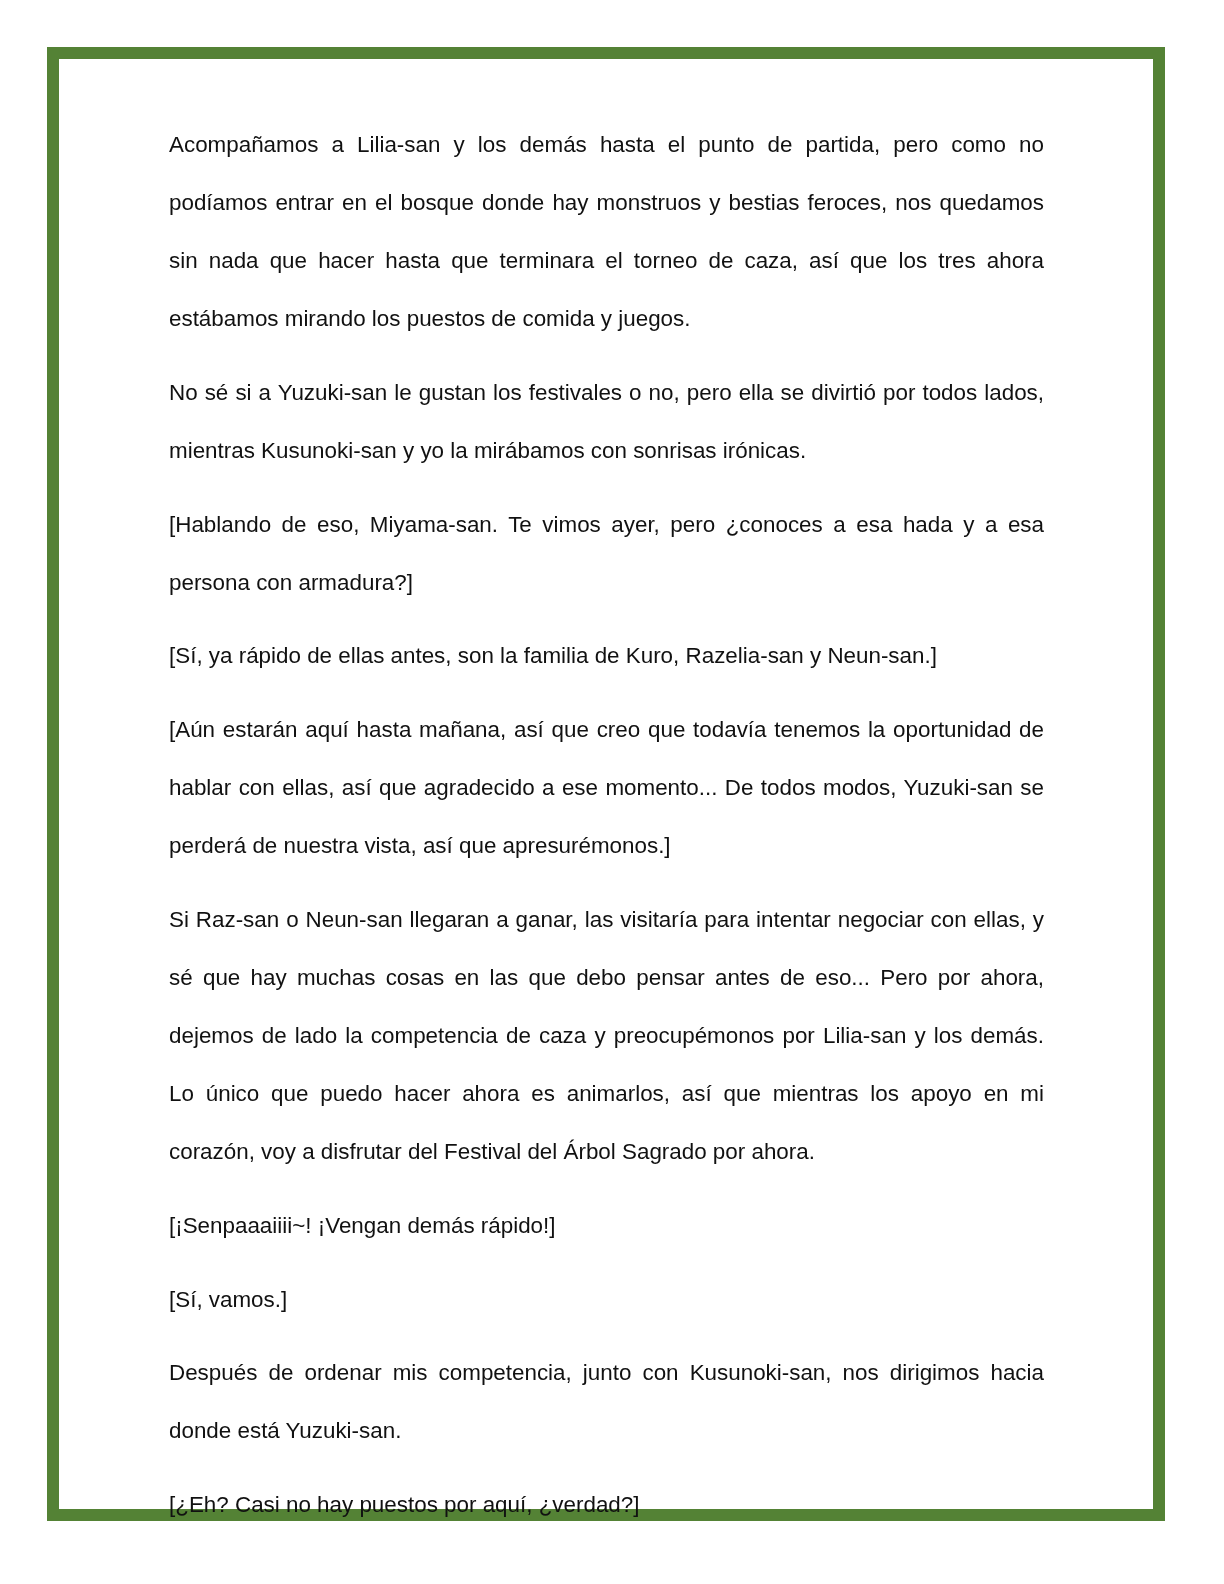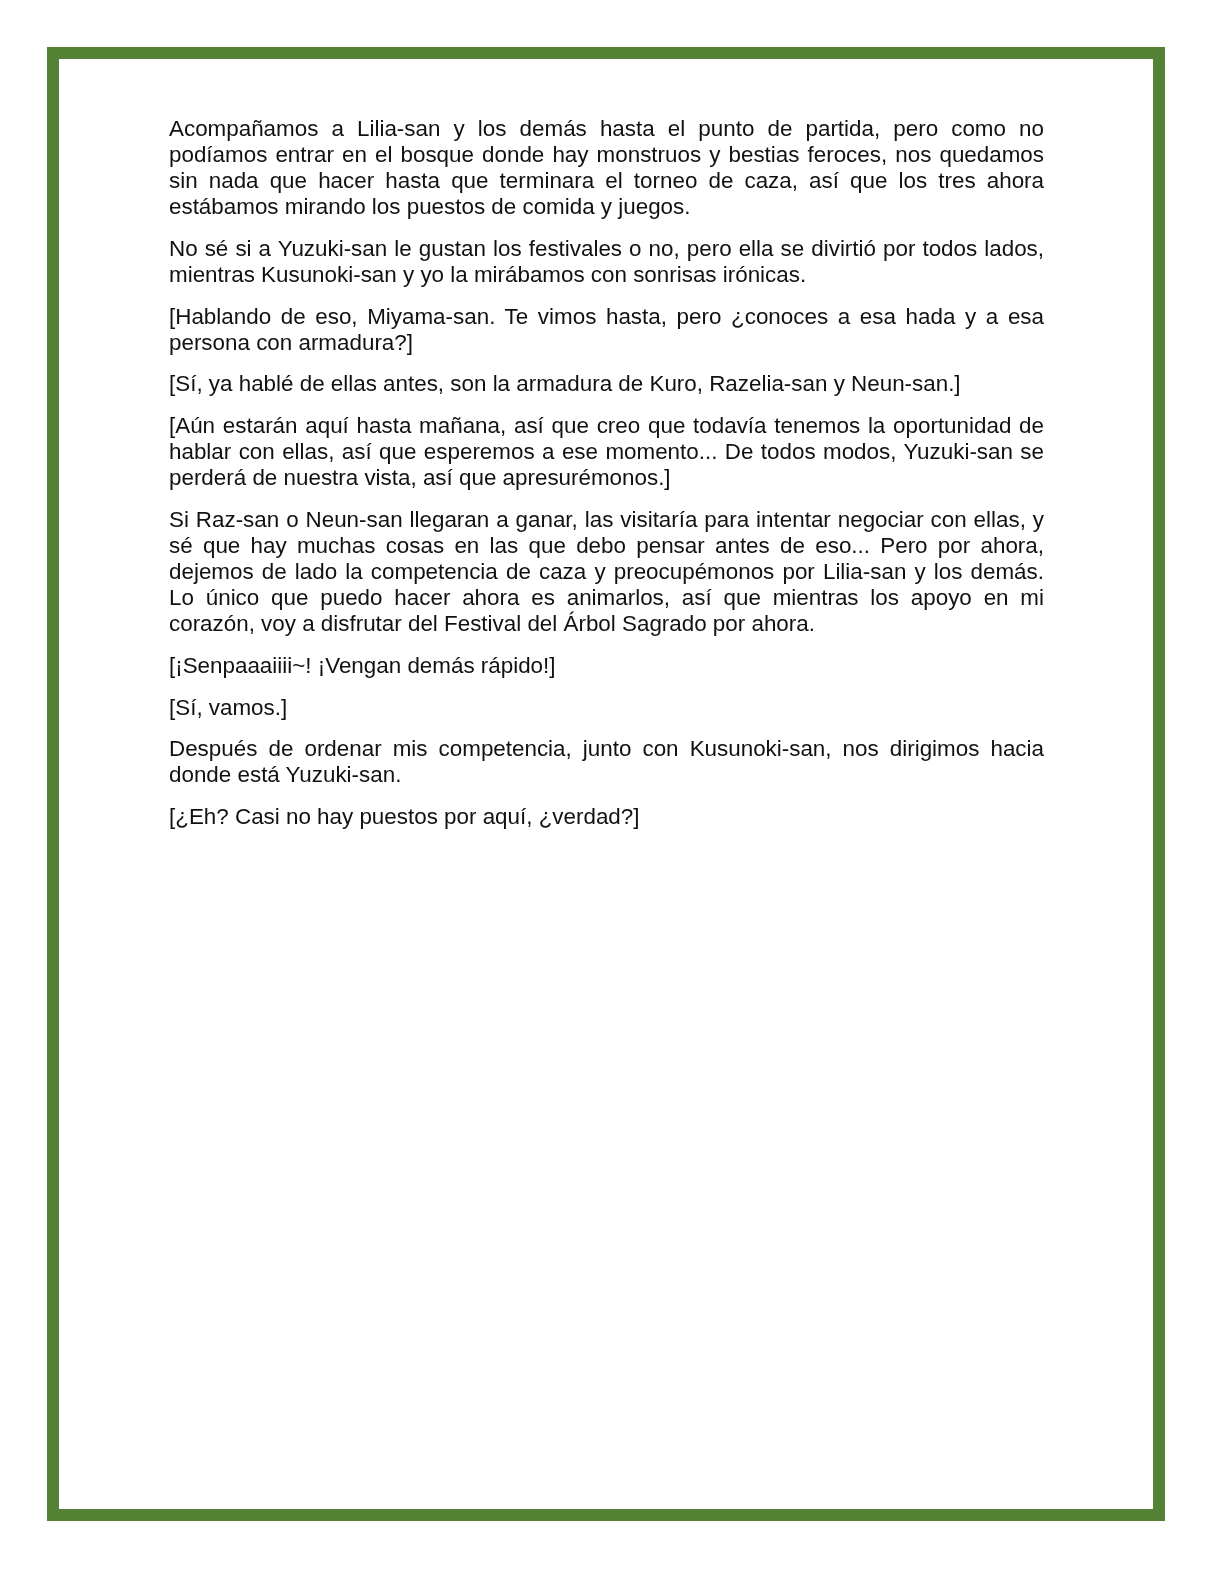--- a/index.html
+++ b/index.html
@@ -10,38 +10,38 @@
     width: 1094px; height: 1450px;
     border: 12px solid #548235;
     background: #ffffff;
   }
   .content {
     position: absolute;
     left: 169px; top: 116px;
     width: 875px;
     font-family: "Liberation Sans", sans-serif;
     font-size: 22.4px;
-    line-height: 26px;
+    line-height: 58px;
     color: #111111;
   }
   .content p {
     margin: 0 0 15.8px 0;
     text-align: justify;
     text-align-last: left;
   }
 </style>
 </head>
 <body>
 
 <div class="page-frame"></div>
 
 <div class="content">
   <p>Acompañamos a Lilia-san y los demás hasta el punto de partida, pero como no podíamos entrar en el bosque donde hay monstruos y bestias feroces, nos quedamos sin nada que hacer hasta que terminara el torneo de caza, así que los tres ahora estábamos mirando los puestos de comida y juegos.</p>
   <p>No sé si a Yuzuki-san le gustan los festivales o no, pero ella se divirtió por todos lados, mientras Kusunoki-san y yo la mirábamos con sonrisas irónicas.</p>
-  <p>[Hablando de eso, Miyama-san. Te vimos hasta, pero ¿conoces a esa hada y a esa persona con armadura?]</p>
-  <p>[Sí, ya hablé de ellas antes, son la armadura de Kuro, Razelia-san y Neun-san.]</p>
-  <p>[Aún estarán aquí hasta mañana, así que creo que todavía tenemos la oportunidad de hablar con ellas, así que esperemos a ese momento... De todos modos, Yuzuki-san se perderá de nuestra vista, así que apresurémonos.]</p>
+  <p>[Hablando de eso, Miyama-san. Te vimos ayer, pero ¿conoces a esa hada y a esa persona con armadura?]</p>
+  <p>[Sí, ya rápido de ellas antes, son la familia de Kuro, Razelia-san y Neun-san.]</p>
+  <p>[Aún estarán aquí hasta mañana, así que creo que todavía tenemos la oportunidad de hablar con ellas, así que agradecido a ese momento... De todos modos, Yuzuki-san se perderá de nuestra vista, así que apresurémonos.]</p>
   <p>Si Raz-san o Neun-san llegaran a ganar, las visitaría para intentar negociar con ellas, y sé que hay muchas cosas en las que debo pensar antes de eso... Pero por ahora, dejemos de lado la competencia de caza y preocupémonos por Lilia-san y los demás. Lo único que puedo hacer ahora es animarlos, así que mientras los apoyo en mi corazón, voy a disfrutar del Festival del Árbol Sagrado por ahora.</p>
   <p>[¡Senpaaaiiii~! ¡Vengan demás rápido!]</p>
   <p>[Sí, vamos.]</p>
   <p>Después de ordenar mis competencia, junto con Kusunoki-san, nos dirigimos hacia donde está Yuzuki-san.</p>
   <p>[¿Eh? Casi no hay puestos por aquí, ¿verdad?]</p>
 </div>
 
 </body></html>

